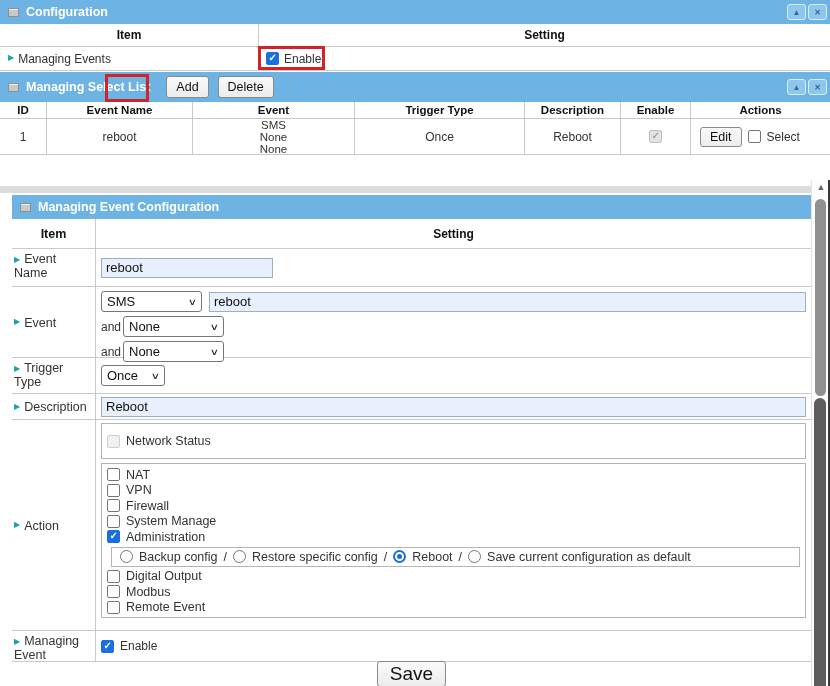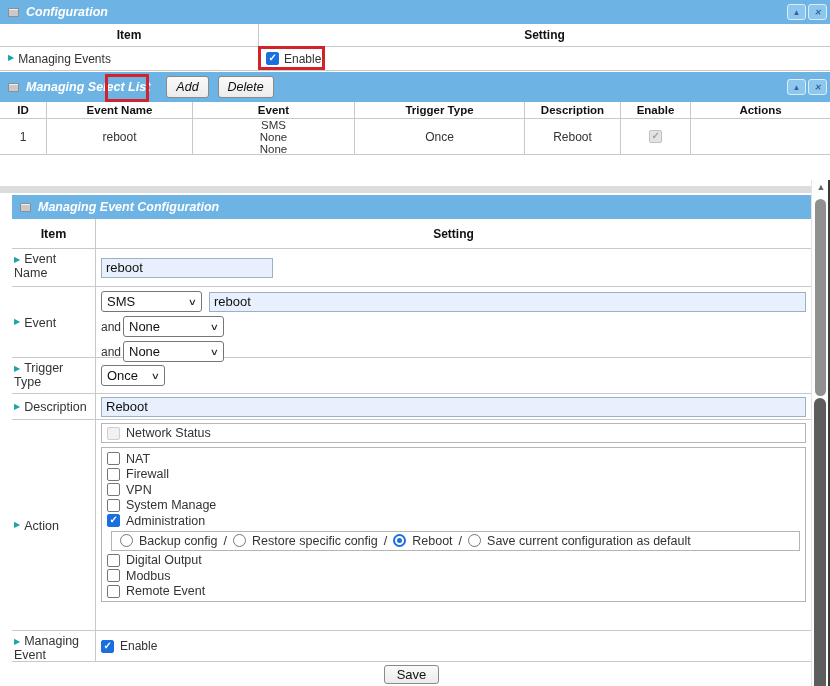--- a/index.html
+++ b/index.html
@@ -1,21 +1,21 @@
 <!DOCTYPE html>
 <html><head>
 <meta charset="utf-8">
 <style>
   * { margin:0; padding:0; box-sizing:border-box; }
   html,body { width:830px; height:686px; background:#fff; overflow:hidden;
     font-family:"Liberation Sans", sans-serif; font-size:12px; color:#333; }
   .abs { position:absolute; }
 
   
-  .panel-header { background:#6db3e3; color:#fff; display:flex; align-items:center;font-style:italic; }
+  .panel-header { background:#6db3e3; color:#fff; display:flex; align-items:center; }
   .panel-title { font-weight:bold; font-size:12.5px; white-space:nowrap; }
   .win-icon { width:11px; height:9px; background:#c9c9c9; border:1px solid #8f8f8f;
     box-shadow:inset 0 1px 0 #efefef; margin:0 7px 0 8px; flex:0 0 auto; }
   .hdr-btn { width:19px; height:16px; background:#8ec7ee; border:1px solid #d9edfa;
     border-radius:3px; color:#33679e; display:flex; align-items:center; justify-content:center;
     font-size:8px; font-weight:bold; cursor:pointer; }
   .hdr-btn + .hdr-btn { margin-left:2px; }
   .hdr-right { margin-left:auto; display:flex; padding-right:3px; }
 
   
@@ -160,20 +160,25 @@
         <div>None</div>
       </div>
     </div>
     <div class="c3 vline">Once</div>
     <div class="c4 vline">Reboot</div>
     <div class="c5 vline">
       <span class="cb dis-checked">
           <span class="tick">✓</span>
         </span>
     </div>
+    <div class="c6" style="justify-content:flex-start; padding-left:9px; gap:6px;">
+      <span class="btn">Edit</span>
+      <span class="cb"></span>
+      <span>Select</span>
+    </div>
   </div>
 </div>
 
 <div id="gap-band" class="abs"></div>
 
 <div id="p3" class="abs">
   <div class="panel-header">
     <span class="win-icon"></span>
     <span class="panel-title">Managing Event Configuration</span>
   </div>
@@ -245,38 +250,38 @@
       <input class="tinput" style="width: 100%;" value="Reboot">
     </div>
   </div>
 
   <div class="p3-row" style="height:211px;">
     <div class="p3-lab" style="display:flex; align-items:center;">
       <span class="bullet">▶</span>
       <span>Action</span>
     </div>
     <div class="p3-set" style="padding-top:3px;">
-      <div class="subbox" style="height:20px; display:flex; align-items:center; padding:0 5px;">
+      <div class="subbox" style="height:36px; display:flex; align-items:center; padding:0 5px;">
         <span class="cbl-row">
           <span class="cb dis-empty"></span>
           <span>Network Status</span>
         </span>
       </div>
       <div class="subbox" style="margin-top:4px; padding:3px 5px 2px 5px;">
         <div class="cbl-row">
             <span class="cb"></span>
             <span>NAT</span>
           </div>
         <div class="cbl-row">
             <span class="cb"></span>
+            <span>VPN</span>
+          </div>
+        <div class="cbl-row">
+            <span class="cb"></span>
             <span>Firewall</span>
-          </div>
-        <div class="cbl-row">
-            <span class="cb"></span>
-            <span>VPN</span>
           </div>
         <div class="cbl-row">
             <span class="cb"></span>
             <span>System Manage</span>
           </div>
         <div class="cbl-row">
             <span class="cb checked">
               <span class="tick">✓</span>
             </span>
             <span>Administration</span>
@@ -317,21 +322,21 @@
     </div>
     <div class="p3-set" style="display:flex; align-items:center; gap:6px;">
       <span class="cb checked">
           <span class="tick">✓</span>
         </span>
       <span>Enable</span>
     </div>
   </div>
 
   <div style="height:24px; display:flex; align-items:center; justify-content:center;">
-    <span class="btn" style="font-size:13px; padding:1px 12px;">Save</span>
+    <span class="btn" style="font-size:19px; padding:1px 12px;">Save</span>
   </div>
 </div>
 
 <div id="scrollbar" class="abs">
   <div id="sb-arrow">▲</div>
   <div id="sb-thumb"></div>
   <div id="sb-dark"></div>
 </div>
 
 <div class="redbox" style="left:258px; top:46px; width:67px; height:24px;"></div>

